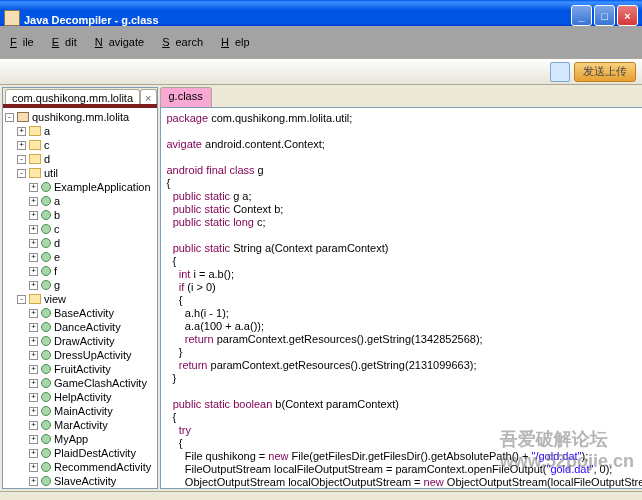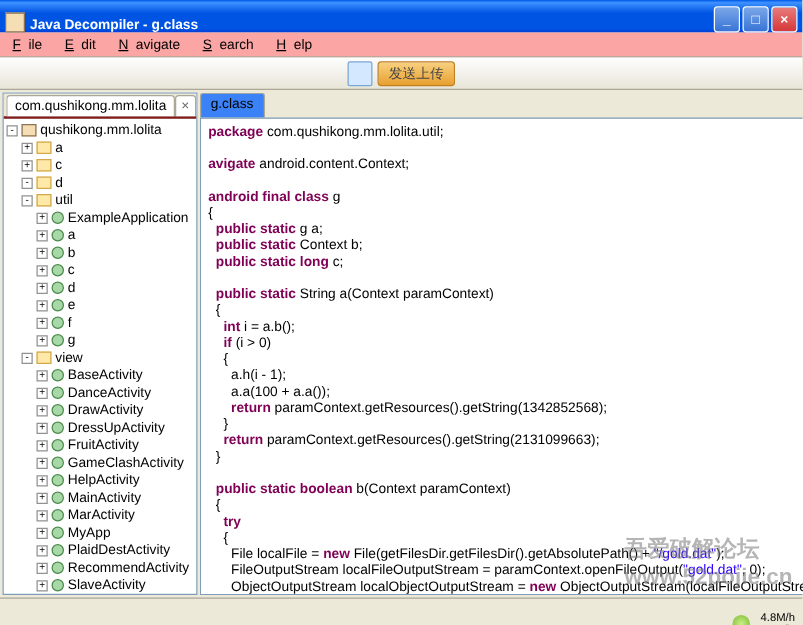--- a/index.html
+++ b/index.html
@@ -3,44 +3,44 @@
 <meta charset="utf-8">
 <style>
 *{margin:0;padding:0;box-sizing:border-box;font-family:Tahoma,Arial,sans-serif;font-size:11px}
 body{background:#ece9d8;width:642px;height:500px;overflow:hidden;position:relative}
 .titlebar{height:26px;background:linear-gradient(to bottom,#0058e6 0%,#3d91ff 8%,#0054e3 40%,#0054e3 88%,#003dd7 100%);display:flex;align-items:flex-end;padding:0 4px;color:#fff}
 .titlebar .icon{width:16px;height:16px;background:#f5deb3;border:1px solid #8b7355;margin-right:4px}
 .titlebar .title{flex:1;font-weight:bold}
 .winbtn{width:21px;height:21px;margin-left:2px;border:1px solid #fff;border-radius:3px;display:flex;align-items:center;justify-content:center;font-weight:bold;color:#fff}
 .min,.max{background:linear-gradient(#7ba7e8,#3874d6)}
 .close{background:linear-gradient(#e87b7b,#d63838)}
-.menubar{height:20px;background:#fca5a5;display:flex;align-items:center;padding:3px 4px;border-bottom:1px solid #aca899}
+.menubar{height:20px;background:#a3a3a3;display:flex;align-items:center;padding:16px 4px;border-bottom:1px solid #aca899}
 .menubar span{padding:2px 6px;cursor:default}
 .menubar span u{text-decoration:underline}
-.toolbar{height:26px;background:linear-gradient(#fefefe,#e8e5d8);border-bottom:1px solid #aca899;display:flex;align-items:center;justify-content:center;padding:0 6px;gap:4px}
+.toolbar{height:26px;background:linear-gradient(#fefefe,#e8e5d8);border-bottom:1px solid #aca899;display:flex;align-items:center;justify-content:flex-end;padding:0 6px;gap:4px}
 .tbicon{width:20px;height:20px;background:#d4e8ff;border:1px solid #7ba7d6;border-radius:2px}
 .tbbtn{height:20px;padding:0 8px;background:linear-gradient(#f8d080,#e8a030);border:1px solid #c08020;border-radius:3px;display:flex;align-items:center;color:#444}
 .main{display:flex;height:406px}
 .leftpane{width:158px;background:#fff;border:1px solid #7f9db9;margin:2px;display:flex;flex-direction:column}
-.tabs{height:20px;background:#ece9d8;display:flex;border-bottom:2px solid #7f1d1d}
+.tabs{height:20px;background:#ece9d8;display:flex;border-bottom:4px solid #7f1d1d}
 .tab{padding:2px 6px;background:#fff;border:1px solid #aca899;border-bottom:none;border-radius:3px 3px 0 0;margin:1px 0 0 2px}
 .tab.x{margin-left:auto;padding:2px 4px;color:#666}
 .tree{flex:1;overflow:auto;padding:2px;font-size:10px;line-height:14px}
 .tree .nd{display:flex;align-items:center;white-space:nowrap;cursor:default}
 .tree .tg{width:9px;height:9px;border:1px solid #919191;background:#fff;display:inline-flex;align-items:center;justify-content:center;margin-right:3px;font-size:8px;line-height:1;color:#000}
 .tree .sp{display:inline-block}
 .tree .ic{width:12px;height:10px;margin-right:3px;display:inline-block}
 .ic.pkg{background:#f5deb3;border:1px solid #8b7355}
 .ic.fld{background:#ffe9a8;border:1px solid #d4a84b}
 .ic.cls{background:#a8d8a8;border:1px solid #4b8b4b;border-radius:50%;width:10px}
 .rightpane{flex:1;margin:2px 2px 2px 0;display:flex;flex-direction:column}
 .rtabs{height:20px;display:flex}
-.rtab{padding:2px 8px;background:#3b82f6;border:1px solid #aca899;border-bottom:none;border-radius:3px 3px 0 0}
+.rtab{padding:2px 8px;background:#f9a8d4;border:1px solid #aca899;border-bottom:none;border-radius:3px 3px 0 0}
 .code{flex:1;background:#fff;border:1px solid #7f9db9;overflow:auto;padding:4px 6px;font-family:Consolas,Monaco,monospace;font-size:10px;line-height:13px;white-space:pre}
-.kw{color:#7f0055;font-weight:bold}
+.kw{color:#7f0055;font-weight:normal}
 .str{color:#2a00ff}
 .num{color:#000}
 .wm{position:absolute;right:8px;bottom:28px;font-size:18px;color:rgba(120,120,120,0.55);font-weight:bold;pointer-events:none}
 .status{height:40px;background:#ece9d8;border-top:1px solid #aca899;display:flex;align-items:center;justify-content:flex-end;padding:0 6px;gap:8px}
 .status .bulb{width:14px;height:14px;background:radial-gradient(#c8f088,#7ab82e);border-radius:50%}
 .status .st{font-size:9px;line-height:9px;color:#000}
 </style>
 </head>
 <body>
 
@@ -124,21 +124,21 @@
 <span class="">      a.a(100 + a.a());</span>
 <span class="">      </span><span class="kw">return</span><span class=""> paramContext.getResources().getString(</span><span class="num">1342852568</span><span class="">);</span>
 <span class="">    }</span>
 <span class="">    </span><span class="kw">return</span><span class=""> paramContext.getResources().getString(</span><span class="num">2131099663</span><span class="">);</span>
 <span class="">  }</span>
 
 <span class="">  </span><span class="kw">public static boolean</span><span class=""> b(Context paramContext)</span>
 <span class="">  {</span>
 <span class="">    </span><span class="kw">try</span>
 <span class="">    {</span>
-<span class="">      File localFile = </span><span class="kw">new</span><span class=""> File(getFilesDir.getFilesDir().getAbsolutePath() + </span><span class="str">"/gold.dat"</span><span class="">);</span>
+<span class="">      File qushikong = </span><span class="kw">new</span><span class=""> File(getFilesDir.getFilesDir().getAbsolutePath() + </span><span class="str">"/gold.dat"</span><span class="">);</span>
 <span class="">      FileOutputStream localFileOutputStream = paramContext.openFileOutput(</span><span class="str">"gold.dat"</span><span class="">, 0);</span>
 <span class="">      ObjectOutputStream localObjectOutputStream = </span><span class="kw">new</span><span class=""> ObjectOutputStream(localFileOutputStream);</span>
 
 
 
 
 
 
 
 

